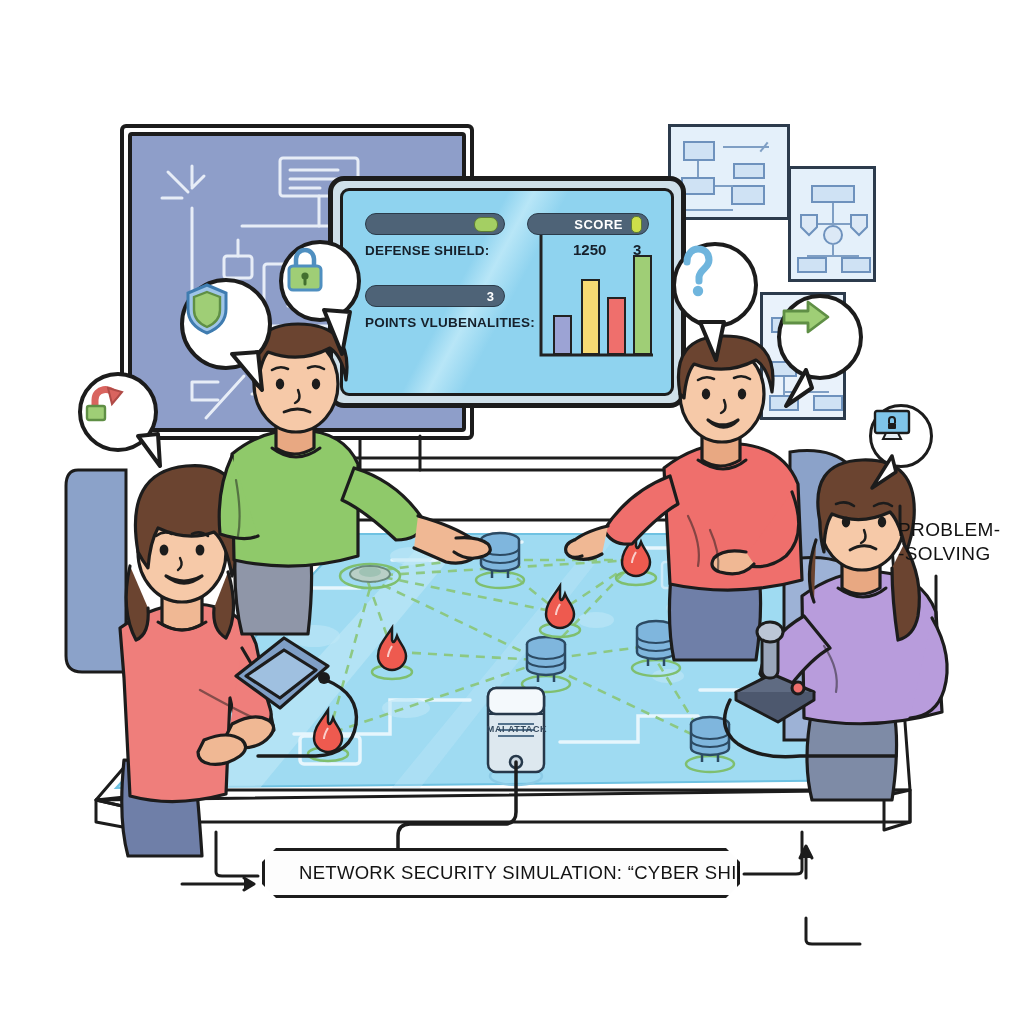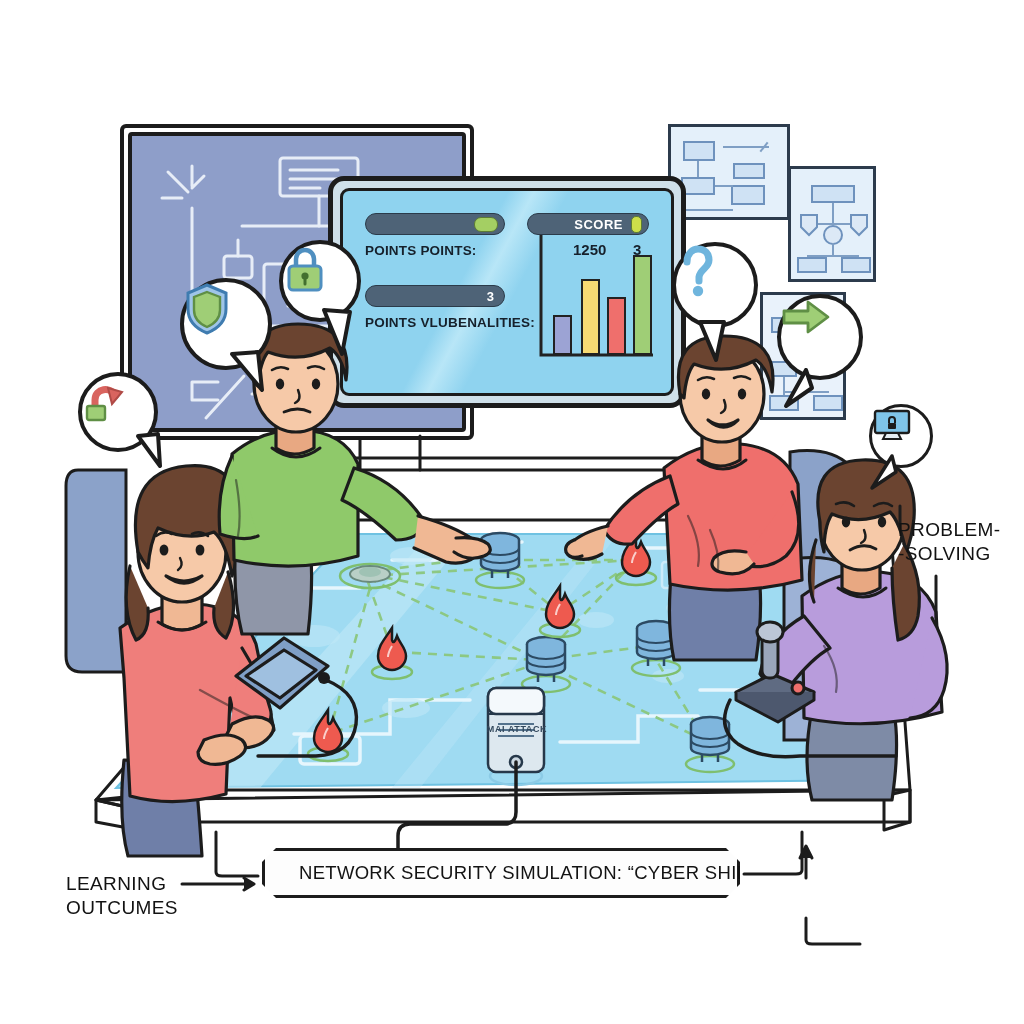--- a/index.html
+++ b/index.html
@@ -134,21 +134,21 @@
       <path d="M276 458 L700 458"></path>
     </g>
   </svg>
 
   <div class="screen-shell"></div>
   <div class="screen">
 
     <div class="pill" style="left:22px;top:22px;width:140px;">
       <div class="knob"></div>
     </div>
-    <div class="scr-txt" style="left:22px;top:52px;">POINTS POINTS:</div>
+    <div class="scr-txt" style="left:22px;top:52px;">DEFENSE SHIELD:</div>
     <div class="scr-val" style="left:182px;top:50px;margin-left:48px;">1250</div>
 
     <div class="pill" style="left:184px;top:22px;width:122px;">
       <span class="pill-label">SCORE</span>
       <div class="knob sm" style="background:#cddf4a;"></div>
     </div>
     <div class="scr-val" style="left:290px;top:50px;">3</div>
 
     <div class="pill" style="left:22px;top:94px;width:140px;">
       <span class="pill-num">3</span>
@@ -562,24 +562,20 @@
 
       <path d="M806 918 L806 940 Q806 944 812 944 L860 944"></path>
       <path d="M806 850 L806 878"></path>
       <path d="M800 858 L806 846 L812 858" fill="#1c1c1c"></path>
 
       <path d="M936 576 L936 618"></path>
       <path d="M900 528 L900 506"></path>
     </g>
   </svg>
 
-  <div class="annot" style="left:66px;top:872px;width:150px;">
-    <div>LEARNING</div>
-    <div>OUTCUMES</div>
-  </div>
 
   <div class="annot" style="left:898px;top:518px;width:130px;">
     <div>PROBLEM-</div>
     <div>-SOLVING</div>
   </div>
 
 
   <div class="callout">
     <div class="dot"></div>
     <div class="ctxt">NETWORK SECURITY SIMULATION: “CYBER SHIELD</div>

